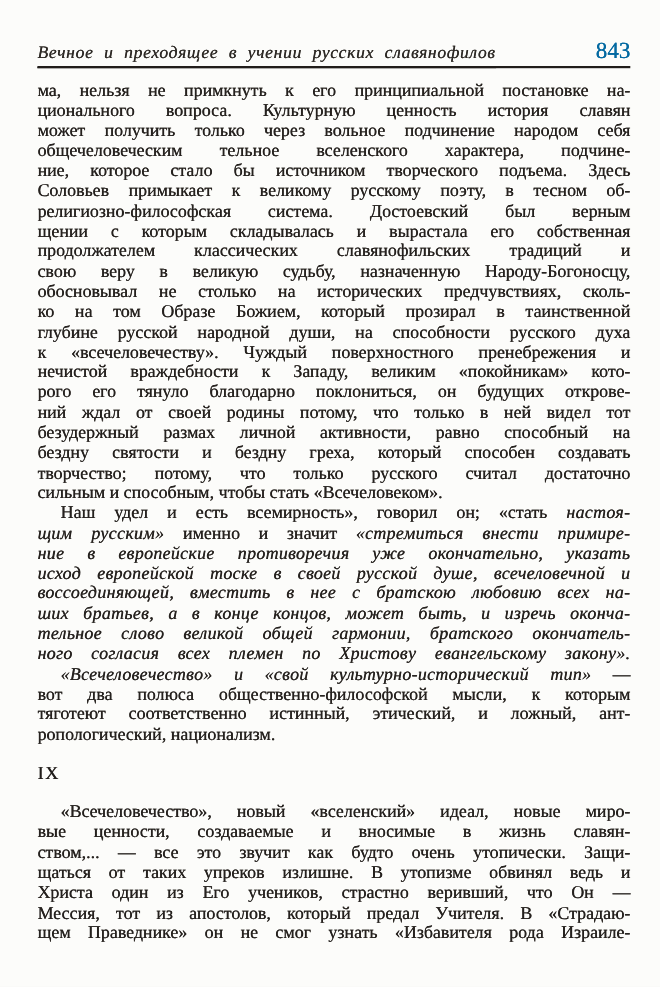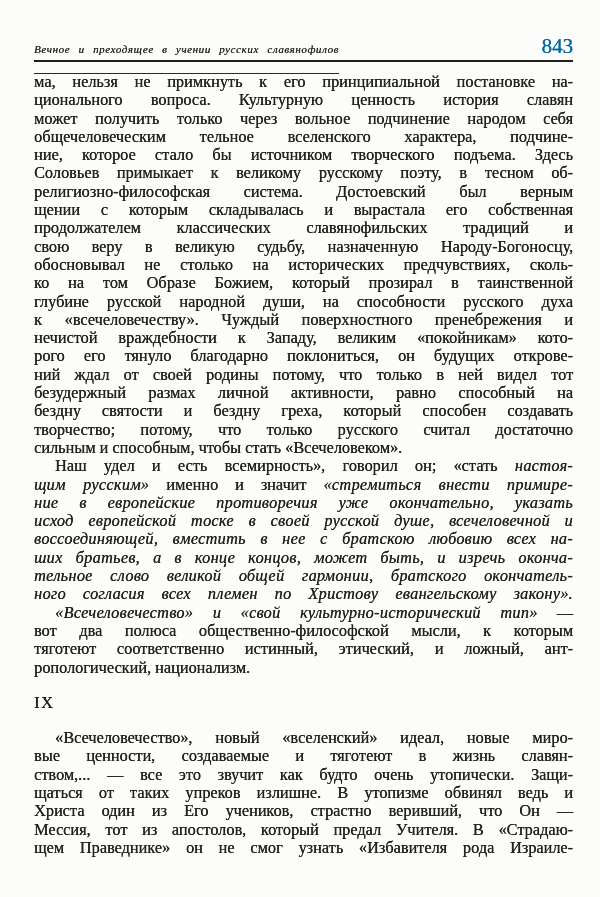--- a/index.html
+++ b/index.html
@@ -15,25 +15,25 @@
     background:#fcfcfa;
     color:#25211e;
   }
   
   .hdr{
     position:absolute;left:34px;top:34px;width:539px;
     display:flex;justify-content:space-between;align-items:baseline;
   }
   .hdr .title{
     font-style:italic;
-    font-size:11px;
+    font-size:16px;
     letter-spacing:.6px;
     word-spacing:5px;
     color:#2e2a26;
-    padding-bottom:18px;
+    padding-bottom:3px;
     border-bottom:1.5px solid #2c2824;
     text-shadow:.2px 0 0 currentColor;
   }
   .hdr .pageno{
     font-size:21px;
     color:#0369a1;
     text-shadow:.2px 0 0 currentColor;
   }
   .hdr-rule{
     position:absolute;left:34px;top:60px;width:539px;height:2.4px;
@@ -113,21 +113,21 @@
       </div>
       <div>
         <div class="line ind"><span class="it">«Всечеловечество» и «свой культурно-исторический тип»</span><span> —</span></div>
         <div class="line"><span>вот два полюса общественно-философской мысли, к которым</span></div>
         <div class="line"><span>тяготеют соответственно истинный, этический, и ложный, ант-</span></div>
         <div class="line short"><span>ропологический, национализм.</span></div>
       </div>
       <div class="ix">IX</div>
       <div>
         <div class="line ind"><span>«Всечеловечество», новый «вселенский» идеал, новые миро-</span></div>
-        <div class="line"><span>вые ценности, создаваемые и тяготеют в жизнь славян-</span></div>
+        <div class="line"><span>вые ценности, создаваемые и вносимые в жизнь славян-</span></div>
         <div class="line"><span>ством,... — все это звучит как будто очень утопически. Защи-</span></div>
         <div class="line"><span>щаться от таких упреков излишне. В утопизме обвинял ведь и</span></div>
         <div class="line"><span>Христа один из Его учеников, страстно веривший, что Он —</span></div>
         <div class="line"><span>Мессия, тот из апостолов, который предал Учителя. В «Страдаю-</span></div>
         <div class="line"><span>щем Праведнике» он не смог узнать «Избавителя рода Израиле-</span></div>
       </div>
     </div>
 
 </div>
 

